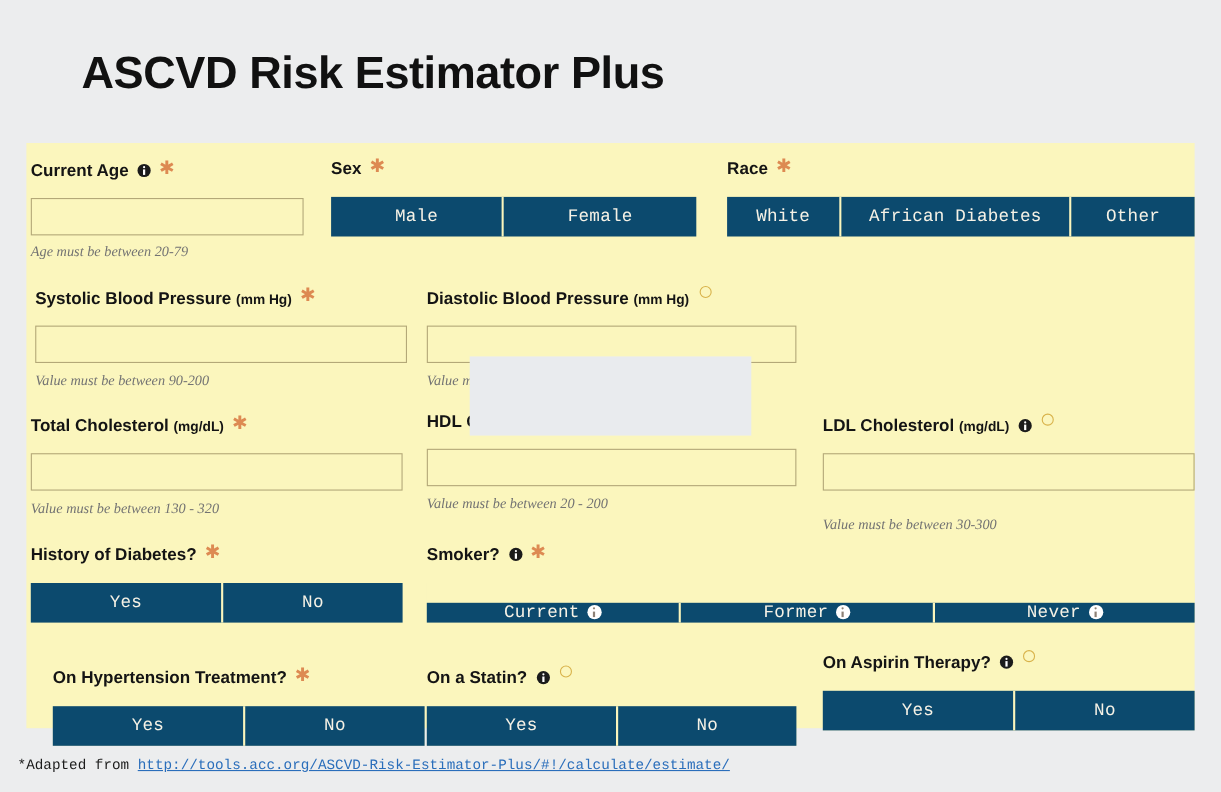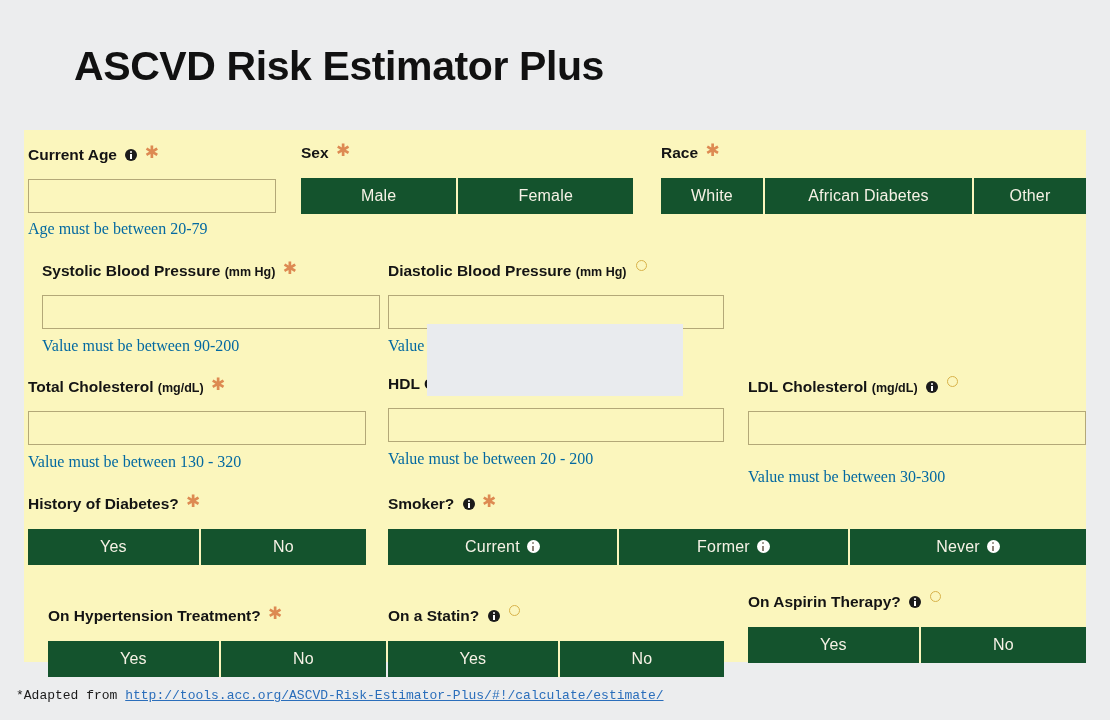--- a/index.html
+++ b/index.html
@@ -131,39 +131,40 @@
     font-family: "Liberation Sans", sans-serif;
     font-size: 14px;
     color: #1b1b1b;
     padding: 0 8px;
     outline: none;
     border-radius: 0;
   }
 
   .helper-text {
     font-family: "Liberation Serif", serif;
-    font-size: 16px;
-    color: #0369a1;
+    font-style: italic;
+    font-size: 13px;
+    color: #737373;
     white-space: nowrap;
     line-height: 1;
   }
 
   
   .btn-group {
     display: flex;
     width: 100%;
     height: 36px;
     background: #fbf6bd;
   }
   .seg-btn {
     flex: 1 1 auto;
-    background: #14532d;
+    background: #0c4a6e;
     border: none;
     border-right: 2px solid #fbf6bd;
-    font-family: Liberation Sans, sans-serif;
+    font-family: Liberation Mono, monospace;
     font-size: 16px;
     color: #f6f2e6;
     cursor: pointer;
     display: flex;
     align-items: center;
     justify-content: center;
     padding: 0;
     letter-spacing: 0.2px;
     box-sizing: border-box;
   }
@@ -228,21 +229,21 @@
       <span>Race</span>
       <span class="req-mark">✱</span>
     </div>
     <div class="btn-group" style="margin-top:17px;">
       <button class="seg-btn" style="flex:0 0 104px;">White</button>
       <button class="seg-btn" style="flex:0 0 209px;">African Diabetes</button>
       <button class="seg-btn">Other</button>
     </div>
   </div>
 
-  <div class="field" style="left:18px; top:130px; width:338px;">
+  <div class="field" style="left:8px; top:130px; width:338px;">
     <div class="field-label">
       <span>Systolic Blood Pressure</span>
       <span class="label-unit">(mm Hg)</span>
       <span class="req-mark">✱</span>
     </div>
     <input class="text-input" style="margin-top: 16px;" type="text" value="">
     <div class="helper-text" style="margin-top:9px;">Value must be between 90-200</div>
   </div>
 
   <div class="field" style="left:364px; top:130px; width:336px;">
@@ -294,21 +295,21 @@
       <button class="seg-btn">No</button>
     </div>
   </div>
 
   <div class="field" style="left:364px; top:363px; width:698px;">
     <div class="field-label">
       <span>Smoker?</span>
       <span class="info-icon"></span>
       <span class="req-mark">✱</span>
     </div>
-    <div class="btn-group" style="margin-top:17px;">
+    <div class="btn-group" style="margin-top:17px;align-items:flex-end;">
       <button class="seg-btn" style="flex:0 0 231px;">
         <span>Current</span>
         <span class="info-icon on-button"></span>
       </button>
       <button class="seg-btn" style="flex:0 0 231px;">
         <span>Former</span>
         <span class="info-icon on-button"></span>
       </button>
       <button class="seg-btn">
         <span>Never</span>

